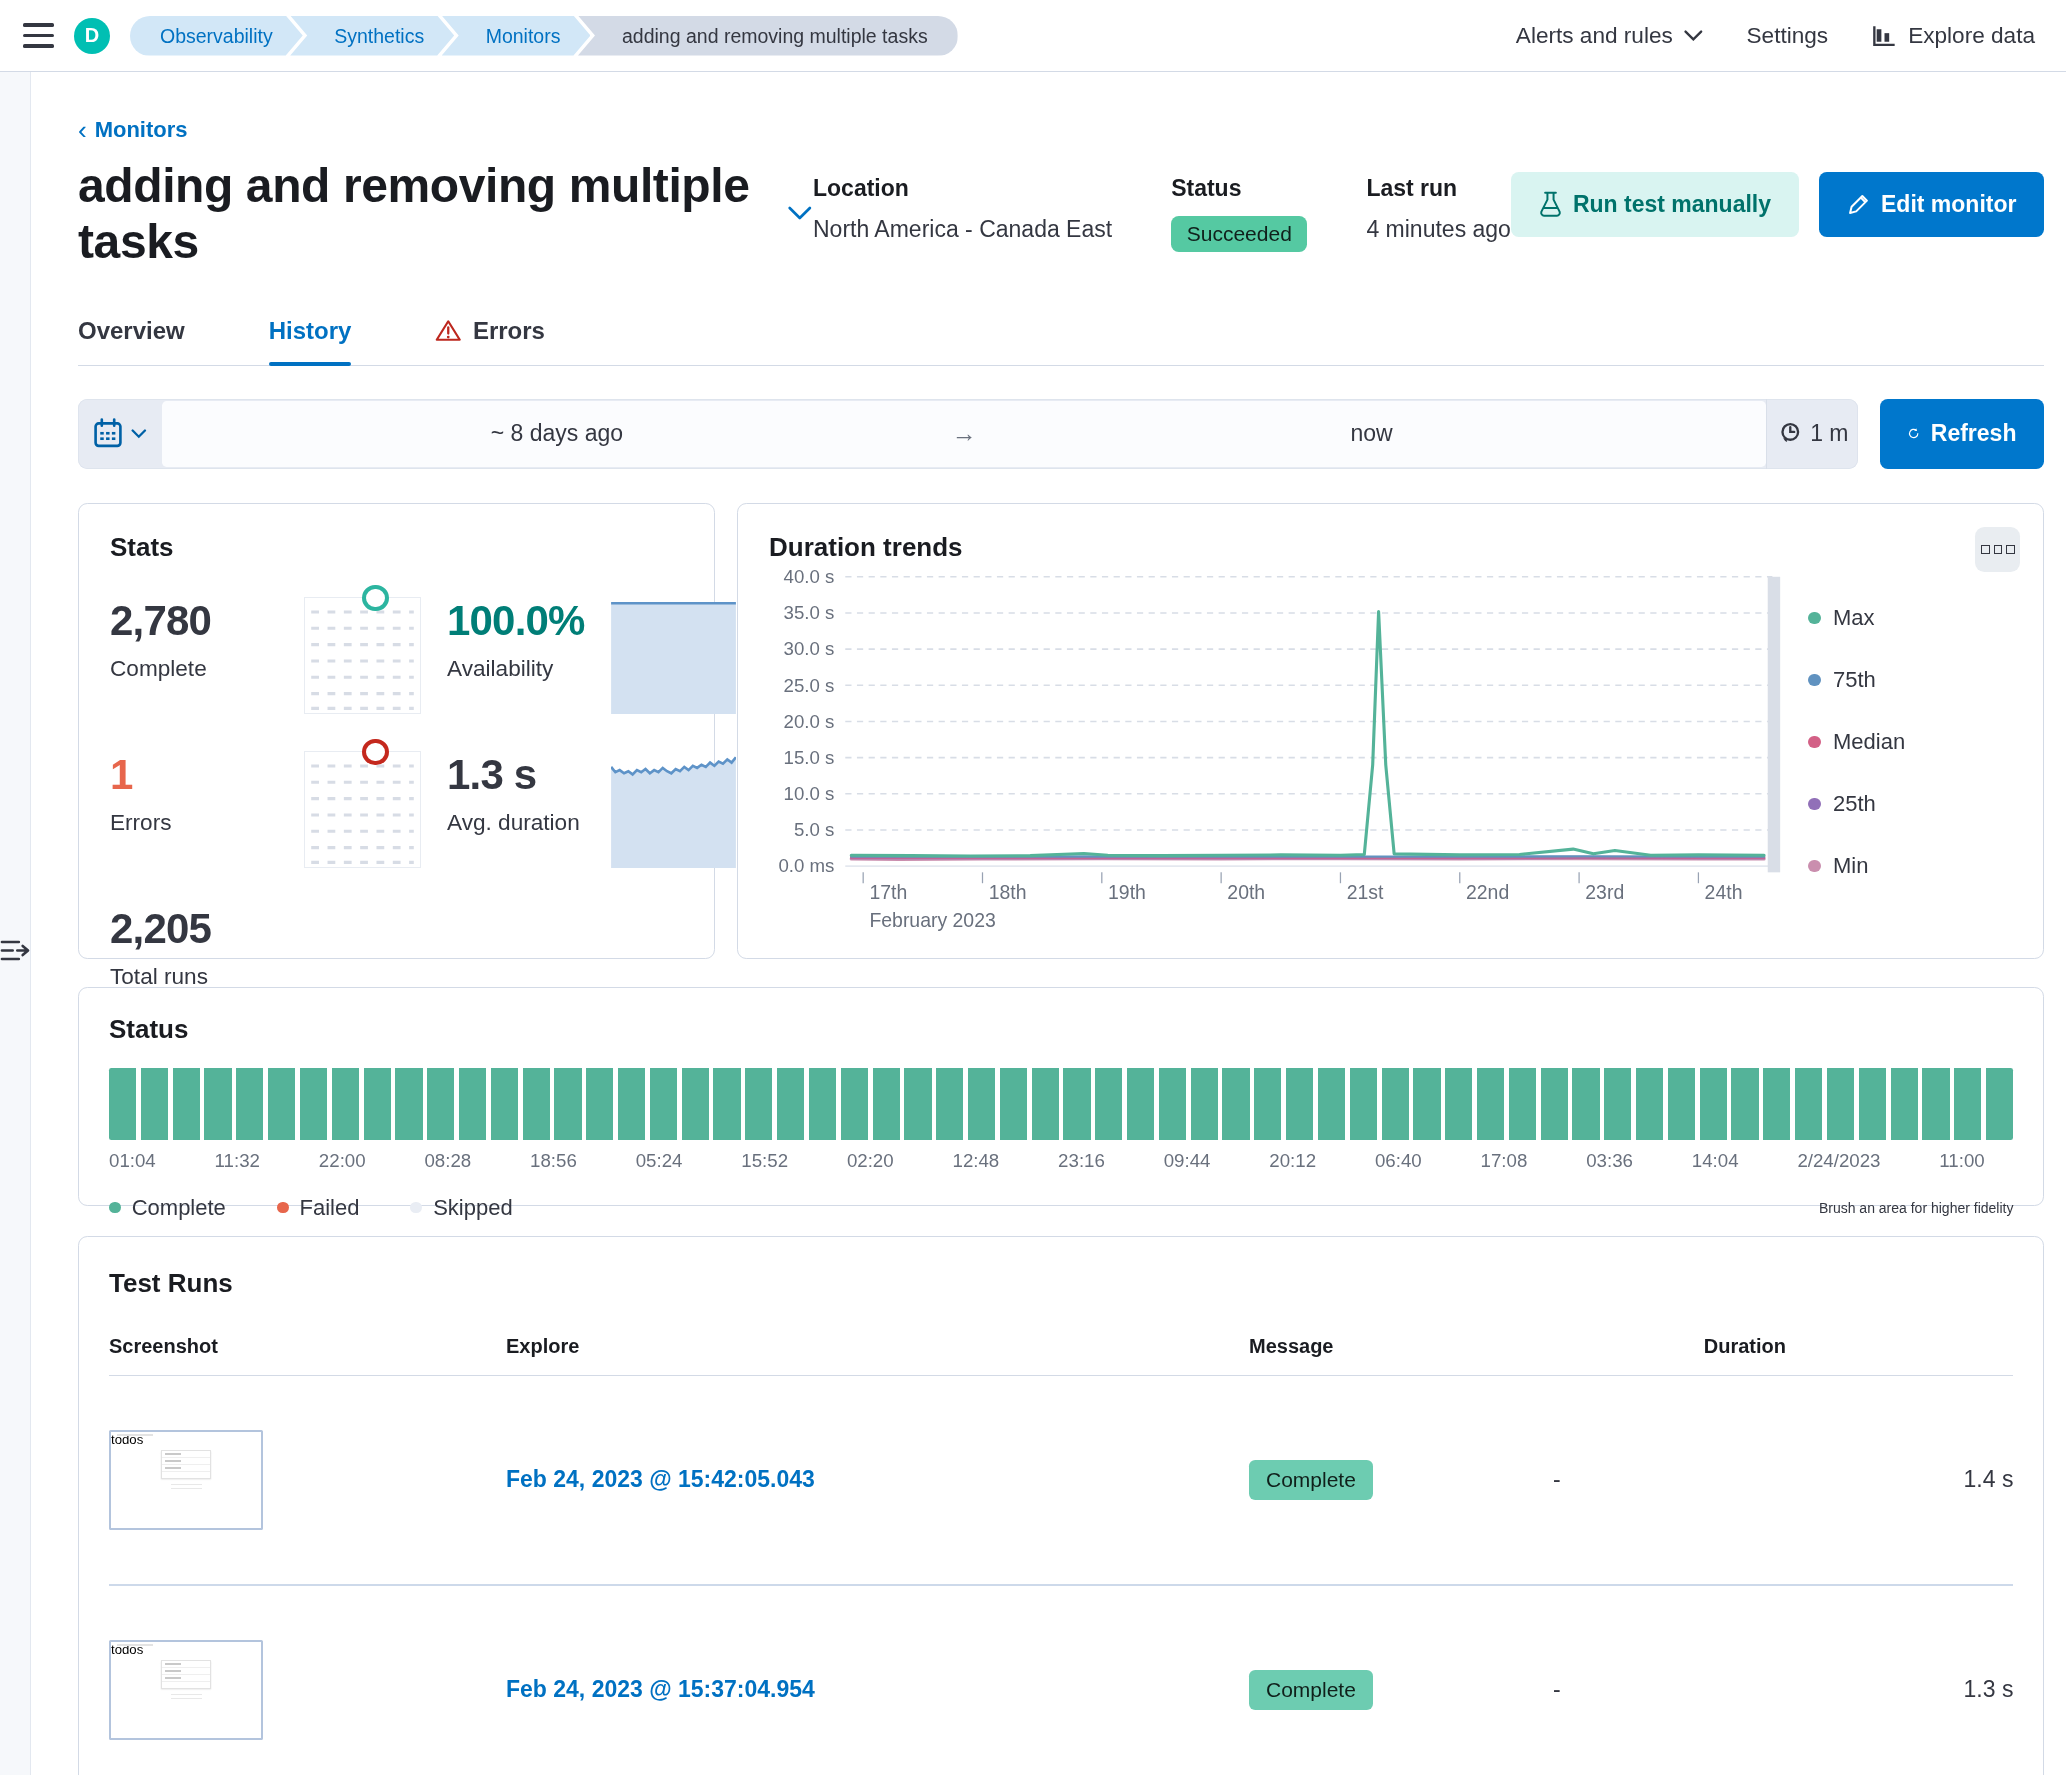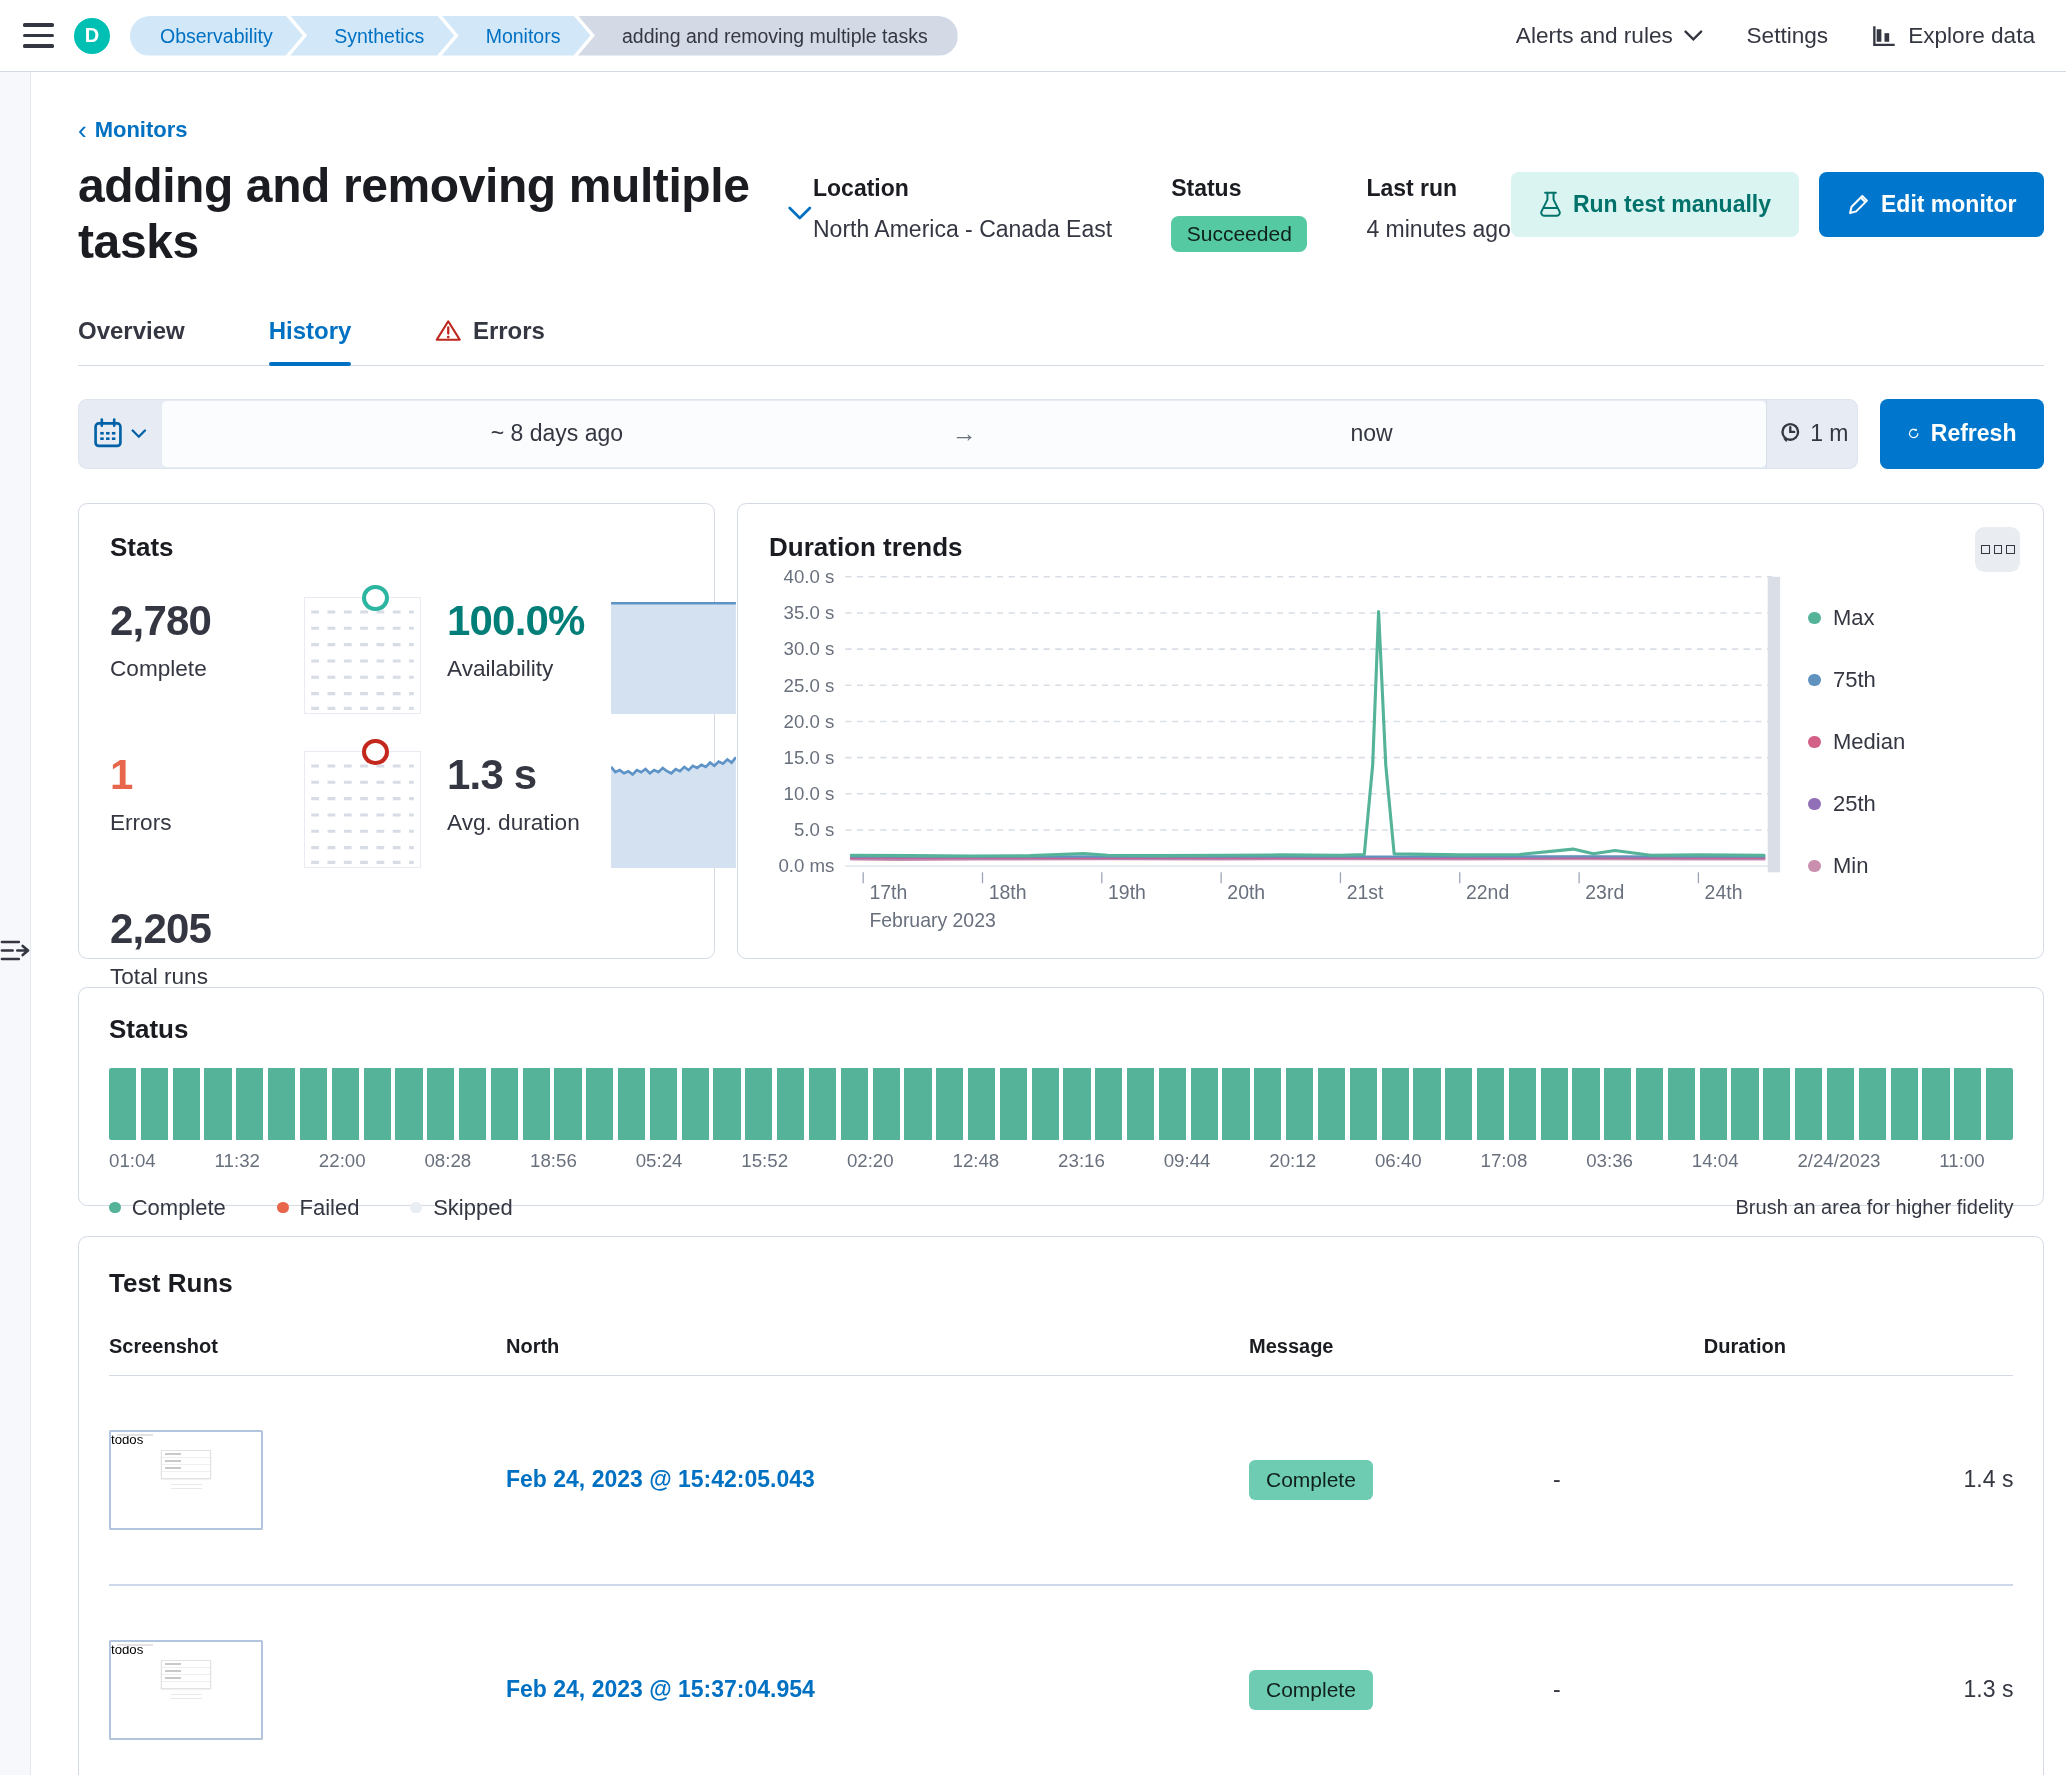--- a/index.html
+++ b/index.html
@@ -105,21 +105,21 @@
   .heat-strip { display:flex; gap:2.3px; margin-top:23px; height:72px; }
   .heat-cell { flex:1; background:#54B399; }
   .heat-cell:first-child { border-radius:2.3px 0 0 2.3px; }
   .heat-cell:last-child { border-radius:0 2.3px 2.3px 0; }
   .heat-ticks { display:flex; justify-content:space-between; width:98.5%; margin-top:9.3px;
     font-size:18.7px; color:#69707D; }
   .status-footer { display:flex; align-items:center; margin-top:23px; }
   .legend-inline { display:flex; gap:51px; }
   .legend-inline .item { display:flex; align-items:center; gap:11px; font-size:22px; color:#343741; }
   .legend-inline .dot { width:11.7px; height:11.7px; border-radius:50%; }
-  .brush-hint { margin-left:auto; font-size:20px; color:#343741; }
+  .brush-hint { margin-left:auto; font-size:14px; color:#343741; }
 
   .testruns-panel { margin-top:30px; padding:31px 30px; height:591px; overflow:hidden; }
   .tr-grid { display:grid; grid-template-columns:397px 743px 304px 233px 1fr; align-items:center; }
   .tr-head { margin-top:36px; padding-bottom:17px; border-bottom:1.6px solid #D3DAE6;
     font-size:20px; font-weight:bold; color:#1a1c21; }
   .tr-head .dur, .tr-row .dur { text-align:right; }
   .tr-head .ts { display:flex; align-items:center; gap:7.8px; cursor:pointer; }
   .tr-row { height:210px; border-bottom:2.3px solid #CDD9EA; }
   .tr-row .link { color:#0071C2; font-size:23px; font-weight:bold; cursor:pointer; }
   .badge.complete { background:#6DCCB1; border-radius:6.2px; font-size:21px; padding:7.8px 17px; }
@@ -544,21 +544,21 @@
             </div>
           <div class="brush-hint">Brush an area for higher fidelity</div>
         </div>
       </section>
 
       
       <section class="panel testruns-panel">
         <h2>Test Runs</h2>
         <div class="tr-grid tr-head" id="tr-head">
             <div><span>Screenshot</span></div>
-            <div><span>North</span></div>
+            <div><span>Explore</span></div>
             <div><span>Message</span></div>
             <div class="dur"><span>Duration</span></div>
           </div>
         <div id="tr-rows">
             <div class="tr-grid tr-row">
               <div>
                 <div class="thumb">
                   <div class="t-title">todos</div>
                   <div class="t-card">
                     <div class="t-row"></div>

